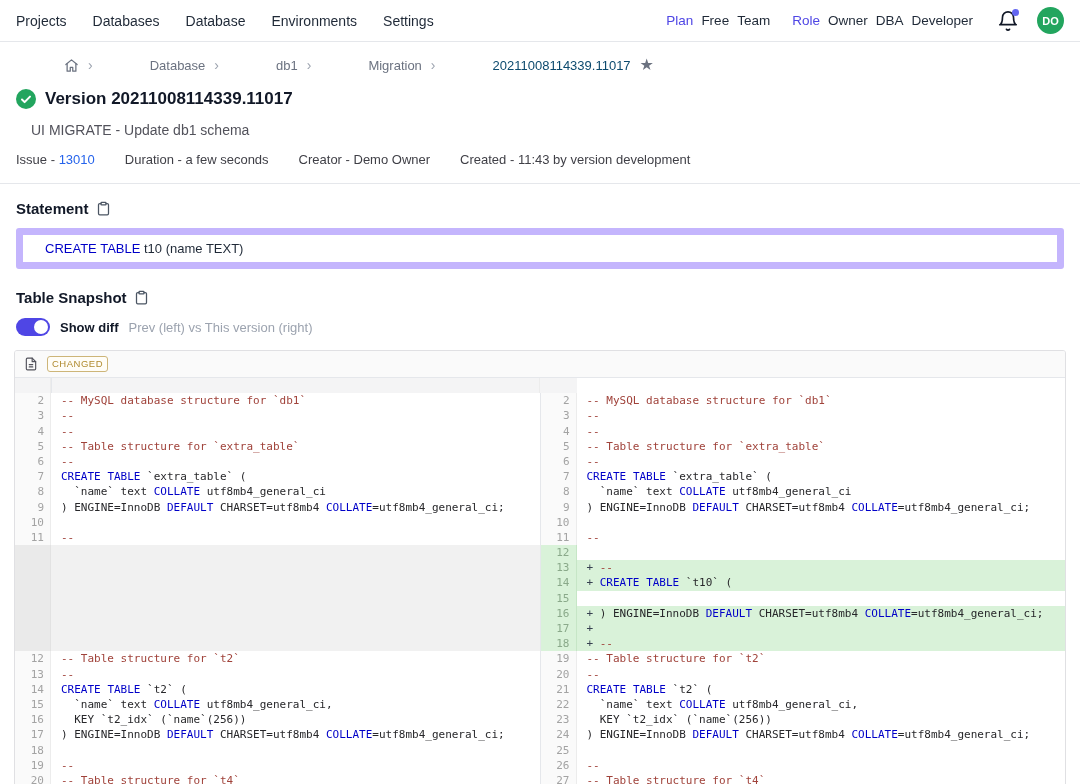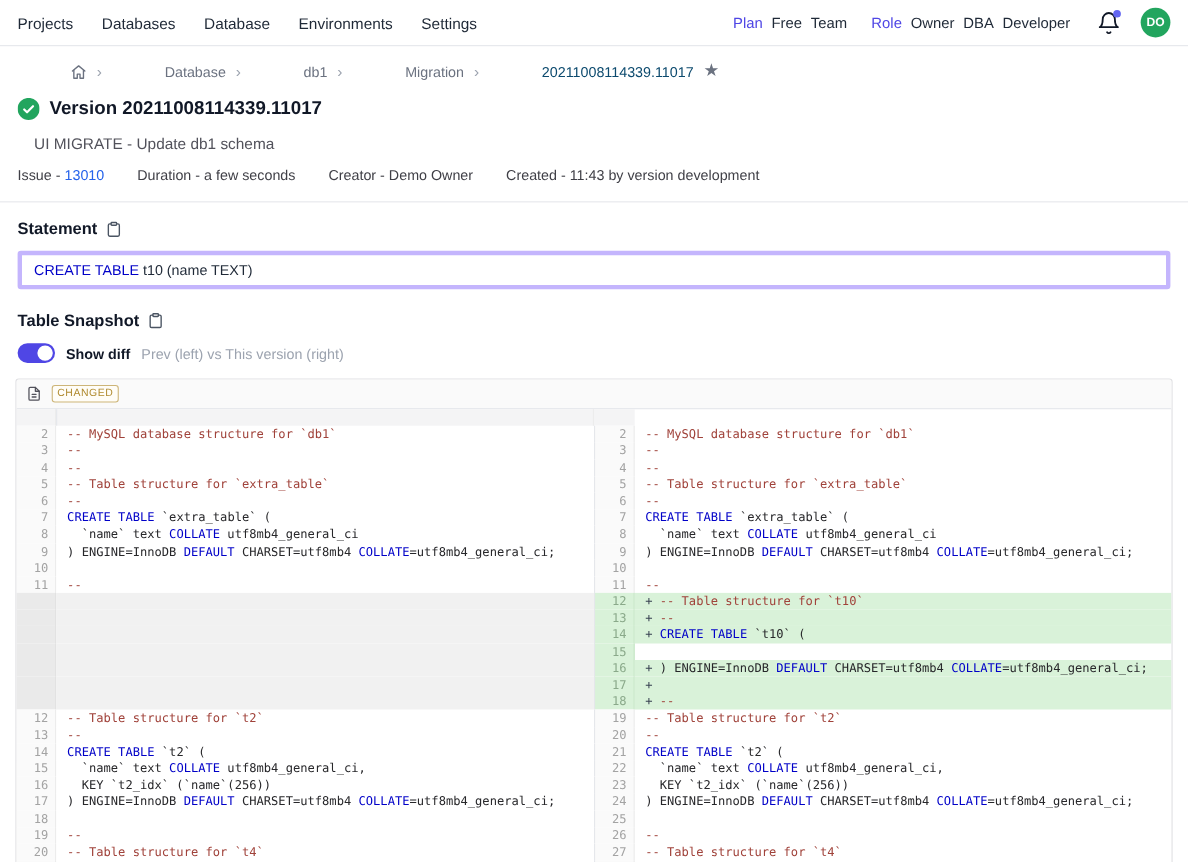--- a/index.html
+++ b/index.html
@@ -32,21 +32,21 @@
   .version-row{display:flex;align-items:center;gap:9px;padding:12px 16px 0;}
   .version-row h1{font-size:17px;font-weight:700;margin:0;}
   .subtitle{padding:13px 31px 0;font-size:14px;color:#52525b;}
   .meta{display:flex;gap:30px;padding:14px 16px 16px;font-size:13px;color:#3f3f46;}
   .meta a{color:var(--link);text-decoration:none;cursor:pointer;}
   .divider{border:none;border-top:1px solid #e5e7eb;margin:0;}
 
   
   .sec-head{display:flex;align-items:center;gap:7px;padding:16px 16px 0;font-size:15px;font-weight:700;}
   .copy-icon{width:15px;height:15px;color:#4b5563;cursor:pointer;display:inline-flex;}
-  .stmt-box{margin:11px 16px 8px;border:4px solid #c4b5fd;border-radius:3px;padding:6px 11px;font-size:13px;color:#1f2937;}
+  .stmt-box{margin:11px 16px 8px;border:7px solid #c4b5fd;border-radius:3px;padding:6px 22px;font-size:13px;color:#1f2937;}
   .toggle-row{display:flex;align-items:center;gap:10px;padding:12px 16px 2px;font-size:13px;}
   .toggle{width:34px;height:18px;border-radius:9px;background:var(--accent);position:relative;cursor:pointer;flex:0 0 auto;}
   .toggle .knob{position:absolute;right:2px;top:2px;width:14px;height:14px;border-radius:50%;background:#fff;}
   .toggle-label{font-weight:700;color:#111827;}
   .toggle-desc{color:#9ca3af;}
 
   
   .diff-card{margin:12px 14px 0;border:1px solid #e0e0e3;border-radius:3px;overflow:hidden;}
   .diff-head{height:27px;background:#fafafa;border-bottom:1px solid #e5e7eb;display:flex;align-items:center;padding:0 9px;gap:9px;}
   .file-icon{width:14px;height:14px;color:#52525b;display:inline-flex;}
@@ -238,21 +238,20 @@
       <div class="drow">
         <div class="gut">11</div>
         <div class="code"><span class="cm">--</span></div>
         <div class="gut r">11</div>
         <div class="code"><span class="cm">--</span></div>
       </div>
       <div class="drow">
         <div class="gut cell-empty-g"></div>
         <div class="code cell-empty-c"></div>
         <div class="gut r cell-add">12</div>
-        <div class="code cell-add"><span class="plus">+ </span><span class="cm">-- Table structure for `t10`</span></div>
       </div>
       <div class="drow">
         <div class="gut cell-empty-g"></div>
         <div class="code cell-empty-c"></div>
         <div class="gut r cell-add">13</div>
         <div class="code cell-add"><span class="plus">+ </span><span class="cm">--</span></div>
       </div>
       <div class="drow">
         <div class="gut cell-empty-g"></div>
         <div class="code cell-empty-c"></div>

